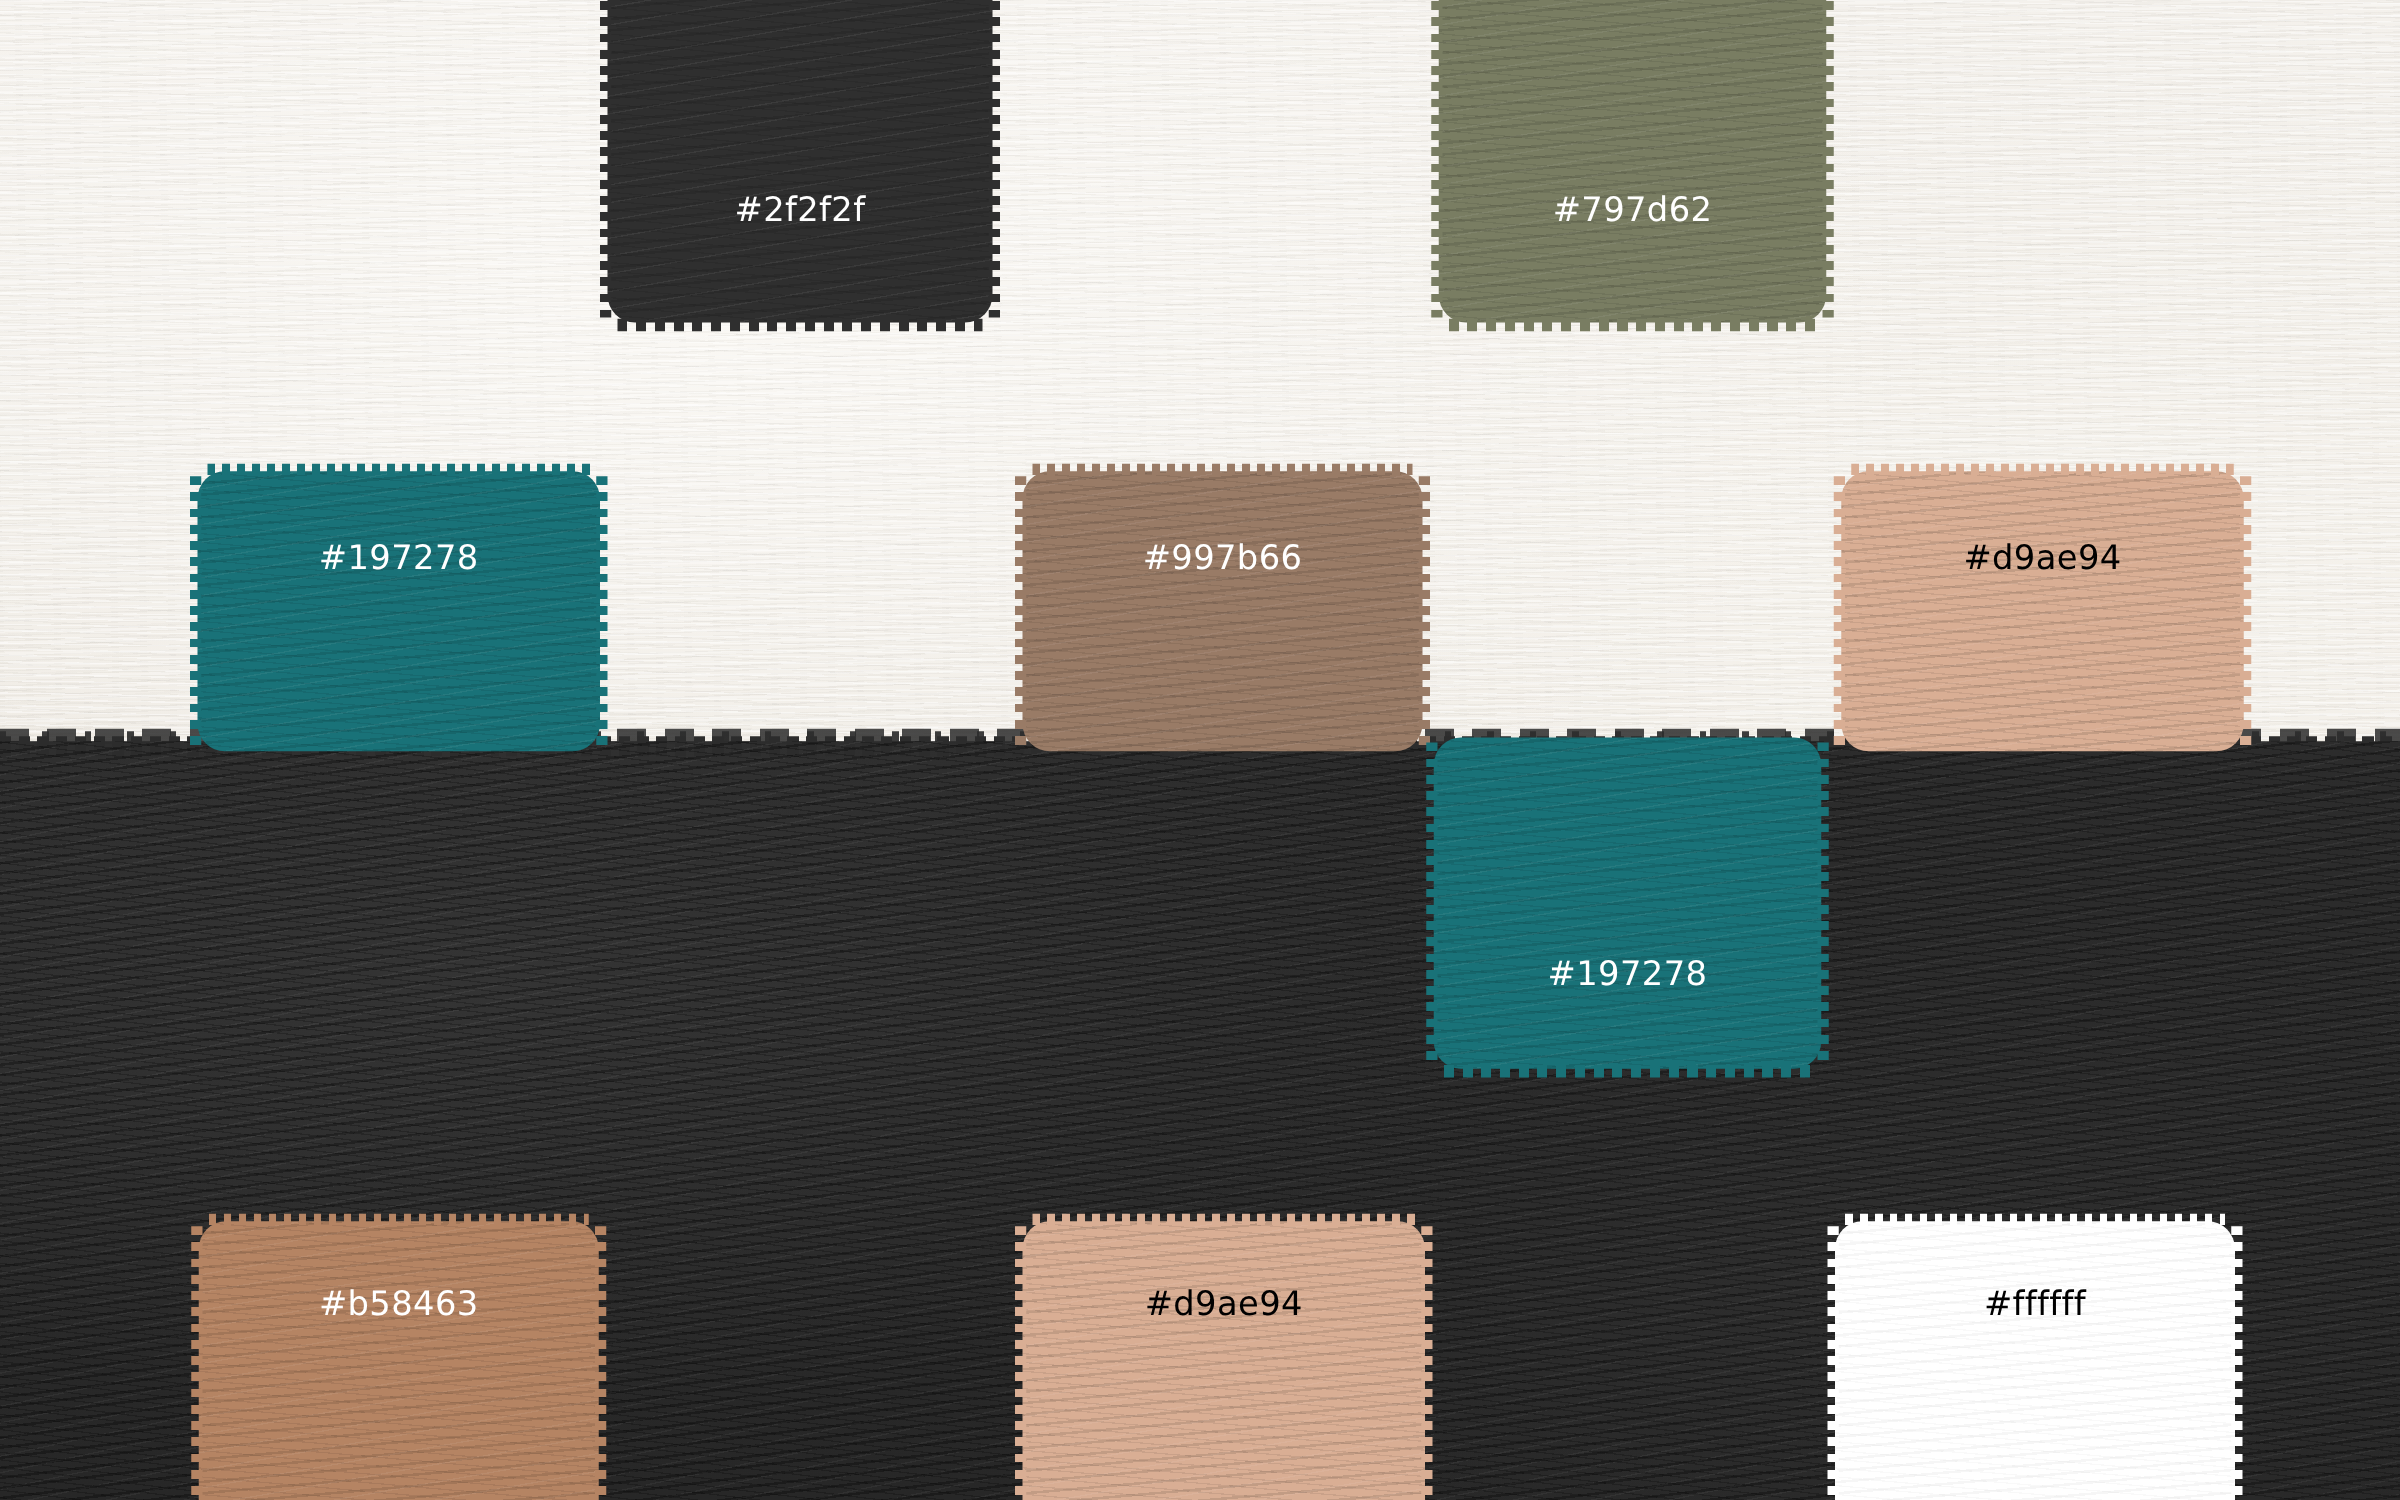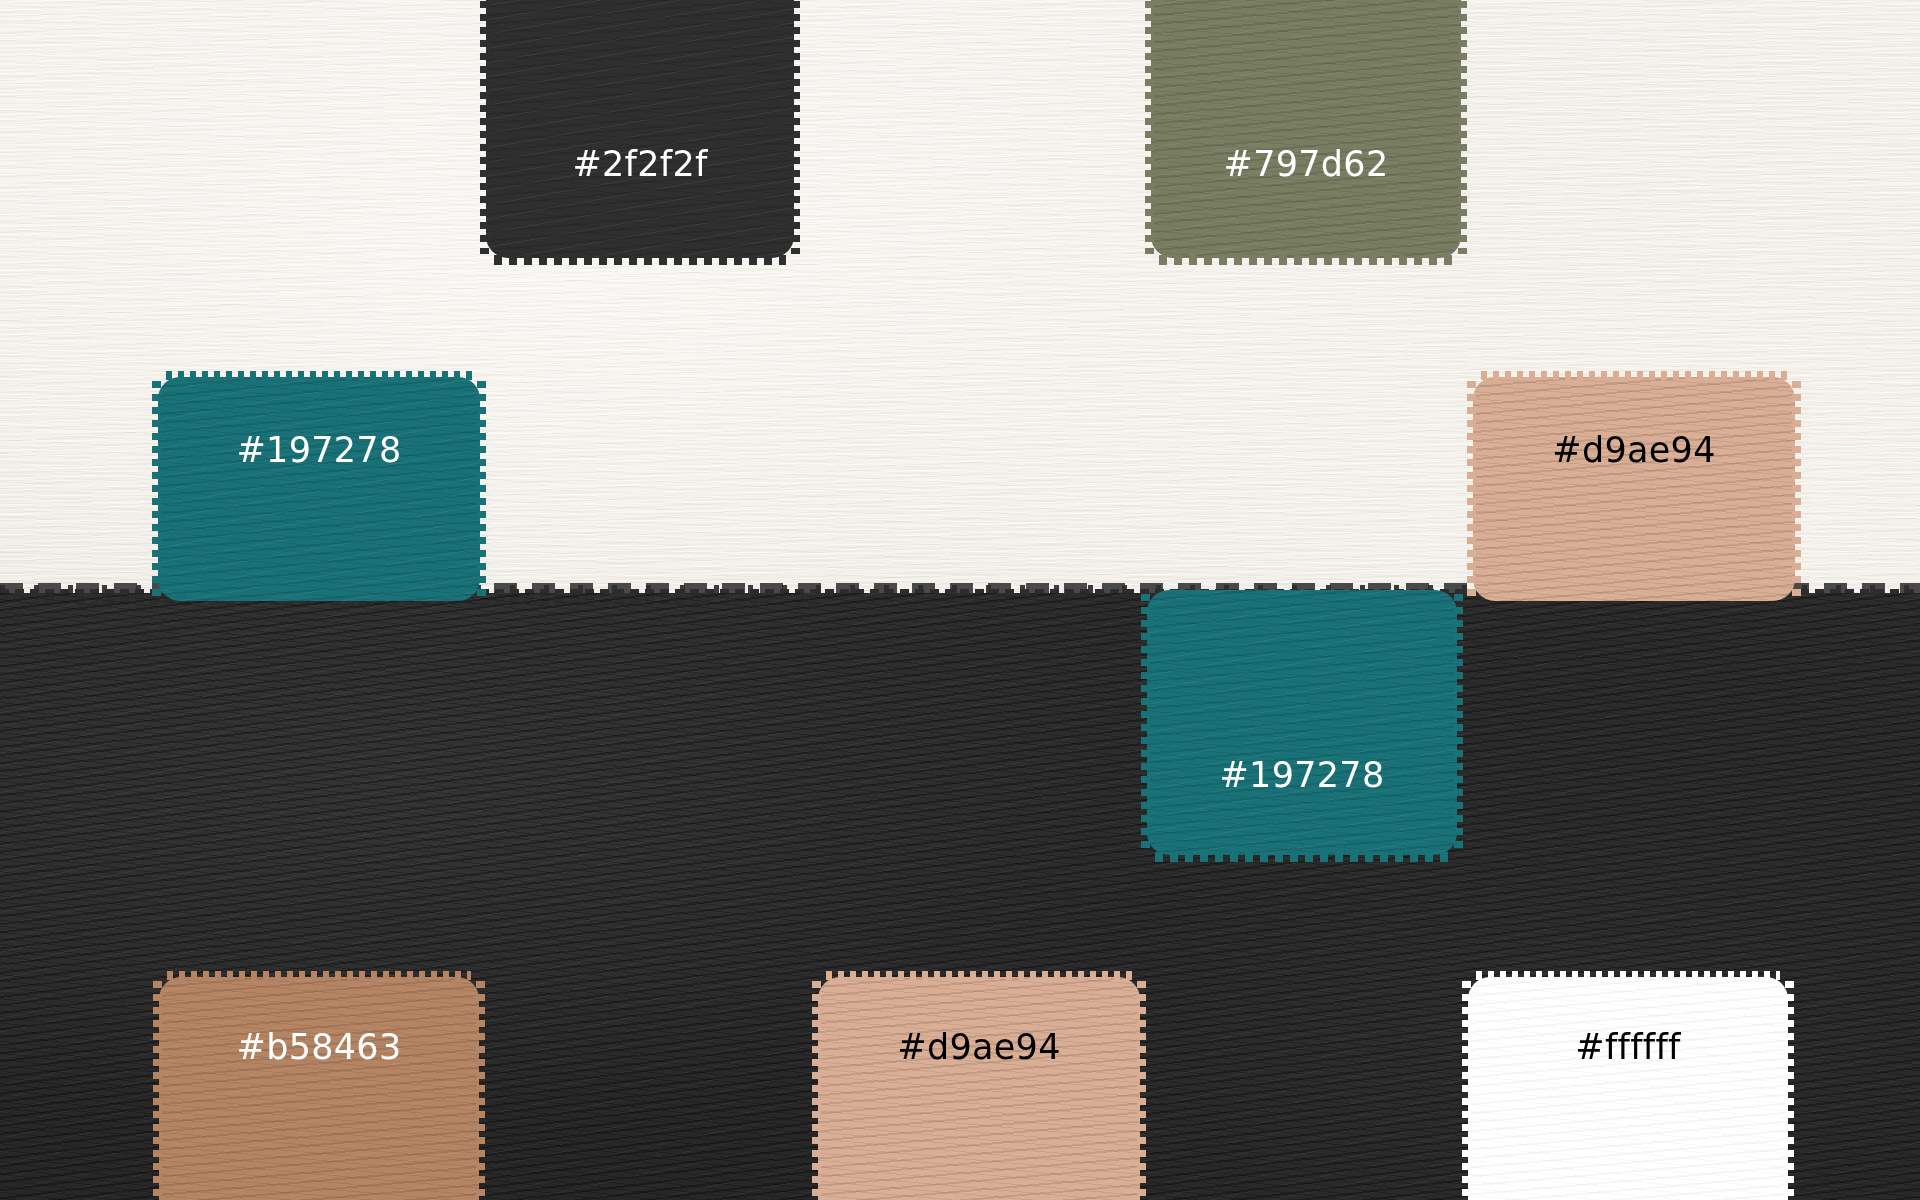--- a/index.html
+++ b/index.html
@@ -162,21 +162,21 @@
     position:absolute;left:8px;right:8px;bottom:-7px;height:10px;
     background:repeating-linear-gradient(90deg,
       var(--c) 0px,var(--c) 8px,
       rgba(0,0,0,0) 8px,rgba(0,0,0,0) 15px);
     pointer-events:none;
   }
 
   .swatch .hexlabel{
     position:relative;
     z-index:3;
-    font-size:35px;
+    font-size:27px;
     letter-spacing:.3px;
     white-space:nowrap;
     line-height:1;
     user-select:none;
   }
   .label-light .hexlabel{color:#ffffff;}
   .label-dark  .hexlabel{color:#000000;}
 </style>
 </head>
 <body>
@@ -213,20 +213,28 @@
 
   <div class="swatch label-light" style="--c:#197278; left:158px; top:377px; width:322px; height:224px; align-items:flex-start; padding-top:56px;">
     <div class="paint"></div>
     <div class="grain"></div>
     <div class="edge-l"></div>
     <div class="edge-r"></div>
     <div class="edge-t"></div>
     <span class="hexlabel">#197278</span>
   </div>
 
+  <div class="swatch label-light" style="--c:#997b66; left:818px; top:377px; width:320px; height:224px; align-items:flex-start; padding-top:56px;">
+    <div class="paint"></div>
+    <div class="grain"></div>
+    <div class="edge-l"></div>
+    <div class="edge-r"></div>
+    <div class="edge-t"></div>
+    <span class="hexlabel">#997b66</span>
+  </div>
 
   <div class="swatch label-dark" style="--c:#d9ae94; left:1473px; top:377px; width:322px; height:224px; align-items:flex-start; padding-top:56px;">
     <div class="paint"></div>
     <div class="grain"></div>
     <div class="edge-l"></div>
     <div class="edge-r"></div>
     <div class="edge-t"></div>
     <span class="hexlabel">#d9ae94</span>
   </div>
 

